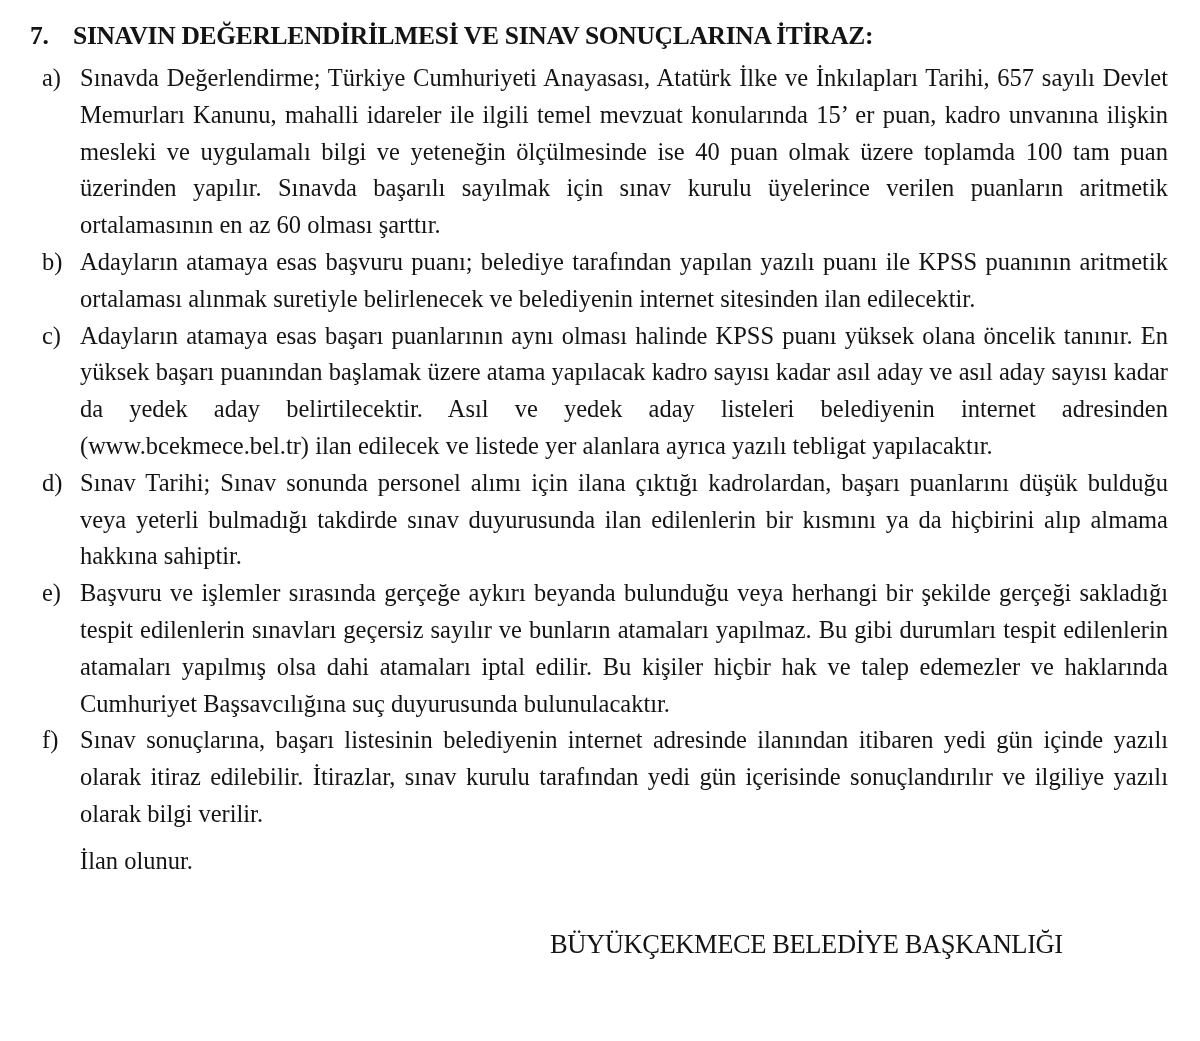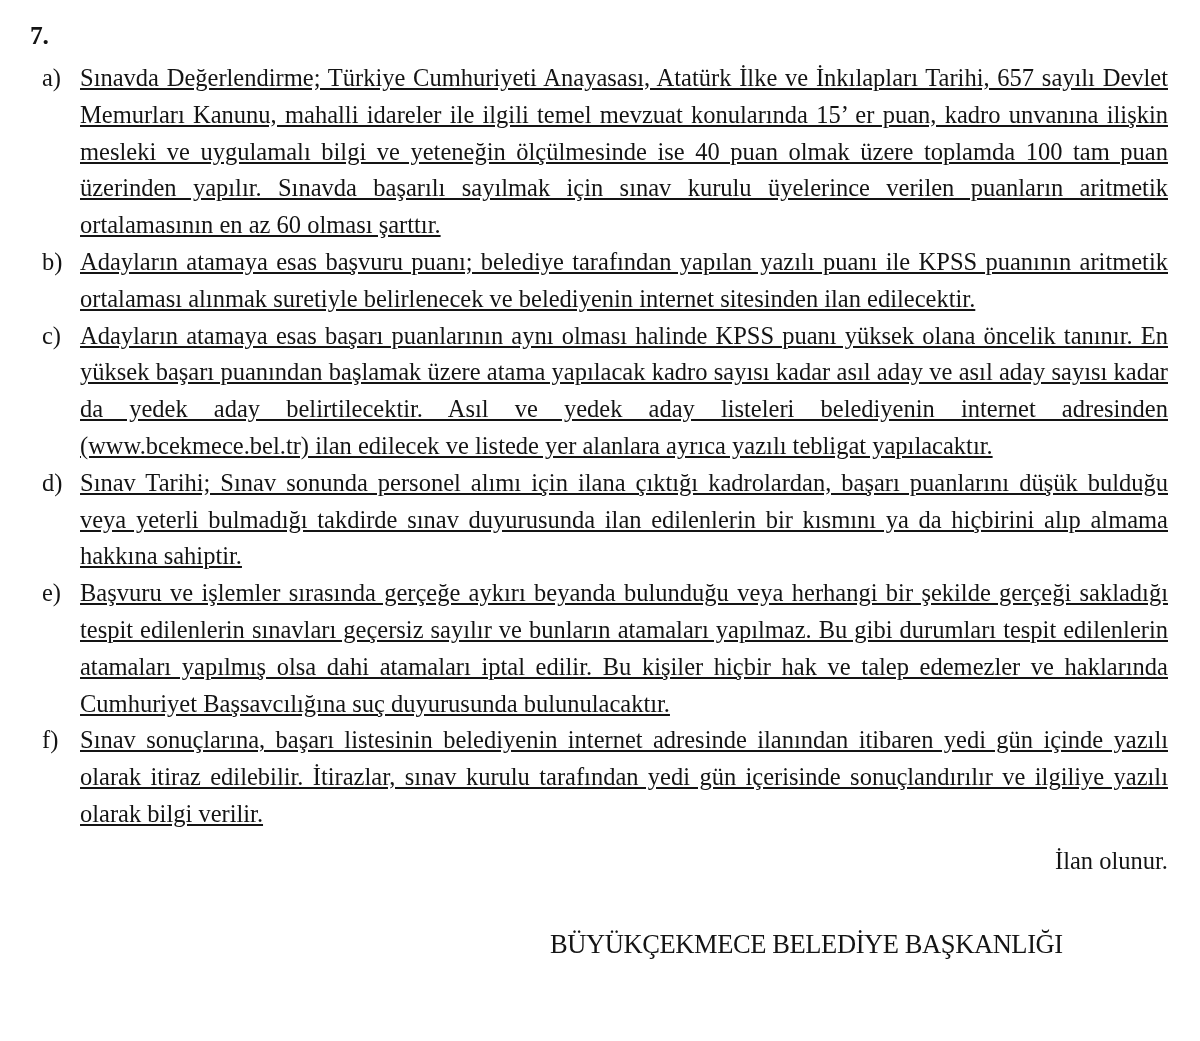--- a/index.html
+++ b/index.html
@@ -45,45 +45,44 @@
     line-height: 36.8px;
   }
   .item .label {
     flex: none;
     width: 38px; 
   }
   .item .text {
     flex: 1;
     text-align: justify;
     text-justify: inter-word;
-    text-decoration: underline;
   }
   .closing {
     margin-left: 50px; 
     margin-top: 9px;
     font-size: 24.5px;
     line-height: 37px;
-    text-align: right;
   }
   .signature {
     margin-left: 520px;
     margin-top: 50px;
     font-weight: normal;
     font-size: 26.5px;
     letter-spacing: -0.4px;
     white-space: nowrap;
   }
 </style>
 </head>
 <body>
 
 <div class="page">
 
   <div class="heading">
     <span class="h-num">7.</span>
+    <span class="h-title">SINAVIN DEĞERLENDİRİLMESİ VE SINAV SONUÇLARINA İTİRAZ:</span>
   </div>
 
   <div class="list">
 
     <div class="item">
       <span class="label">a)</span>
       <span class="text">Sınavda Değerlendirme; Türkiye Cumhuriyeti Anayasası, Atatürk İlke ve İnkılapları Tarihi, 657 sayılı Devlet Memurları Kanunu, mahalli idareler ile ilgili temel mevzuat konularında 15’ er puan, kadro unvanına ilişkin mesleki ve uygulamalı bilgi ve yeteneğin ölçülmesinde ise 40 puan olmak üzere toplamda 100 tam puan üzerinden yapılır. Sınavda başarılı sayılmak için sınav kurulu üyelerince verilen puanların aritmetik ortalamasının en az 60 olması şarttır.</span>
     </div>
 
     <div class="item">

